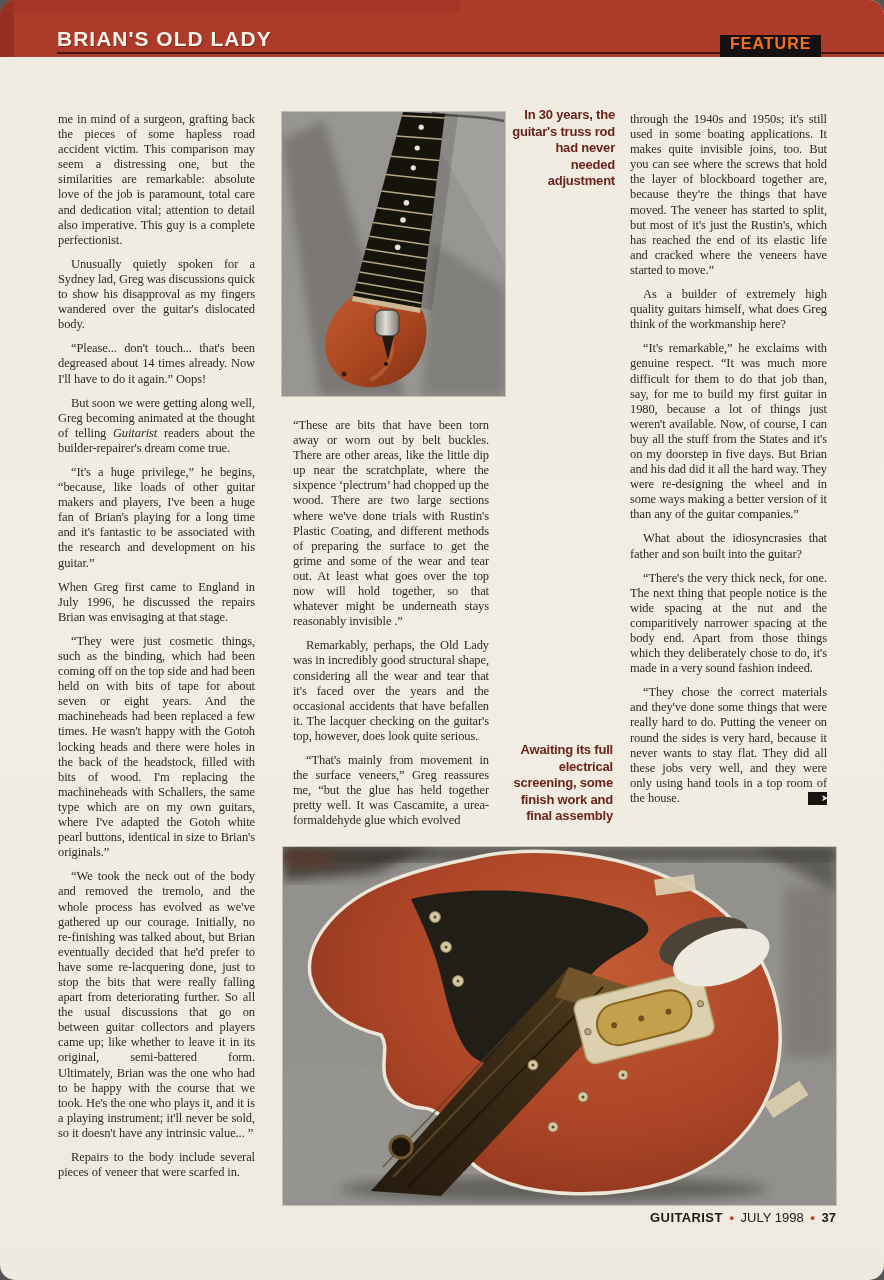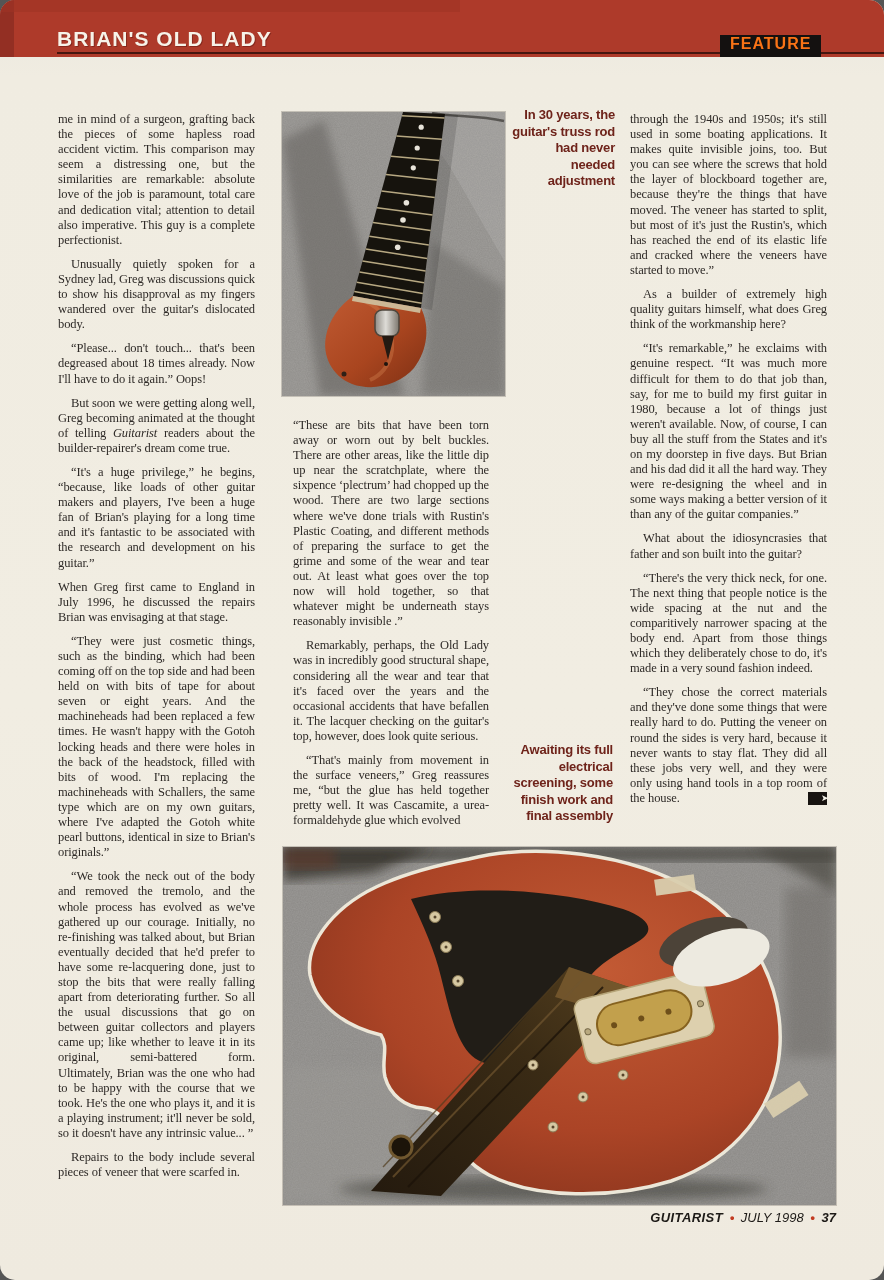--- a/index.html
+++ b/index.html
@@ -45,21 +45,21 @@
     position:absolute;right:0;bottom:1px;width:19px;height:13px;background:#171310;
     color:#f4f1e8;font-size:9px;line-height:13px;text-align:center;
     font-family:"DejaVu Sans",sans-serif;
   }
   
   .photo{position:absolute;overflow:hidden;box-shadow:0 0 0 1px rgba(95,90,82,.3);}
   .photo svg{display:block;}
   
   .footer{
     position:absolute;left:436px;top:1210px;width:400px;text-align:right;
-    font-family:"Liberation Sans","DejaVu Sans",sans-serif;font-size:13px;color:#1d1a17;font-style:italic;
+    font-family:"Liberation Sans","DejaVu Sans",sans-serif;font-size:13px;color:#1d1a17;
   }
   .footer .mag{font-weight:bold;letter-spacing:.4px;}
   .footer .bullet{color:#c23b22;font-weight:bold;padding:0 3px;}
   .footer .pg{font-weight:bold;}
 </style>
 </head>
 <body>
 
 <div id="page">
 
@@ -69,21 +69,21 @@
   </div>
   <div class="banner-underline"></div>
   <div class="banner-title">BRIAN'S OLD LADY</div>
   <div class="feature-box">
     <span>FEATURE</span>
   </div>
 
   <div class="col" style="left:49px;top:103px;">
     <p>me in mind of a surgeon, grafting back the pieces of some hapless road accident victim. This comparison may seem a distressing one, but the similarities are remarkable: absolute love of the job is paramount, total care and dedication vital; attention to detail also imperative. This guy is a complete perfectionist.</p>
     <p class="ind">Unusually quietly spoken for a Sydney lad, Greg was discussions quick to show his disapproval as my fingers wandered over the guitar's dislocated body.</p>
-    <p class="ind">“Please... don't touch... that's been degreased about 18 times already. Now I'll have to do it again.” Oops!</p>
+    <p class="ind">“Please... don't touch... that's been degreased about 14 times already. Now I'll have to do it again.” Oops!</p>
     <p class="ind"><span>But soon we were getting along well, Greg becoming animated at the thought of telling </span><i>Guitarist</i><span> readers about the builder-repairer's dream come true.</span></p>
     <p class="ind">“It's a huge privilege,” he begins, “because, like loads of other guitar makers and players, I've been a huge fan of Brian's playing for a long time and it's fantastic to be associated with the research and development on his guitar.”</p>
     <p>When Greg first came to England in July 1996, he discussed the repairs Brian was envisaging at that stage.</p>
     <p class="ind">“They were just cosmetic things, such as the binding, which had been coming off on the top side and had been held on with bits of tape for about seven or eight years. And the machineheads had been replaced a few times. He wasn't happy with the Gotoh locking heads and there were holes in the back of the headstock, filled with bits of wood. I'm replacing the machineheads with Schallers, the same type which are on my own guitars, where I've adapted the Gotoh white pearl buttons, identical in size to Brian's originals.”</p>
     <p class="ind">“We took the neck out of the body and removed the tremolo, and the whole process has evolved as we've gathered up our courage. Initially, no re-finishing was talked about, but Brian eventually decided that he'd prefer to have some re-lacquering done, just to stop the bits that were really falling apart from deteriorating further. So all the usual discussions that go on between guitar collectors and players came up; like whether to leave it in its original, semi-battered form. Ultimately, Brian was the one who had to be happy with the course that we took. He's the one who plays it, and it is a playing instrument; it'll never be sold, so it doesn't have any intrinsic value... ”</p>
     <p class="ind">Repairs to the body include several pieces of veneer that were scarfed in.</p>
   </div>
 
   <div class="photo" style="left:282px;top:112px;width:223px;height:284px;">
     <svg width="223" height="284" viewBox="0 0 223 284">

